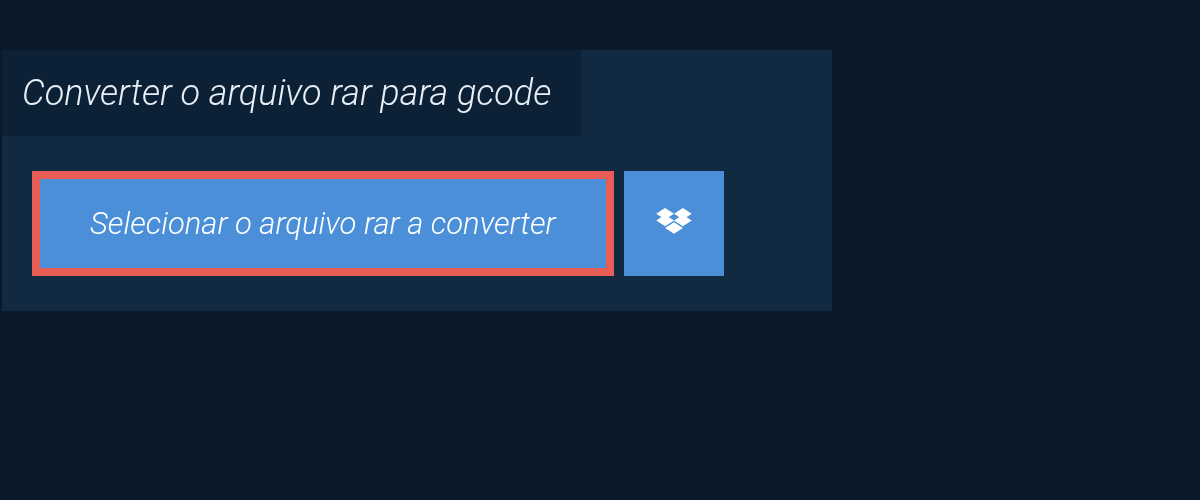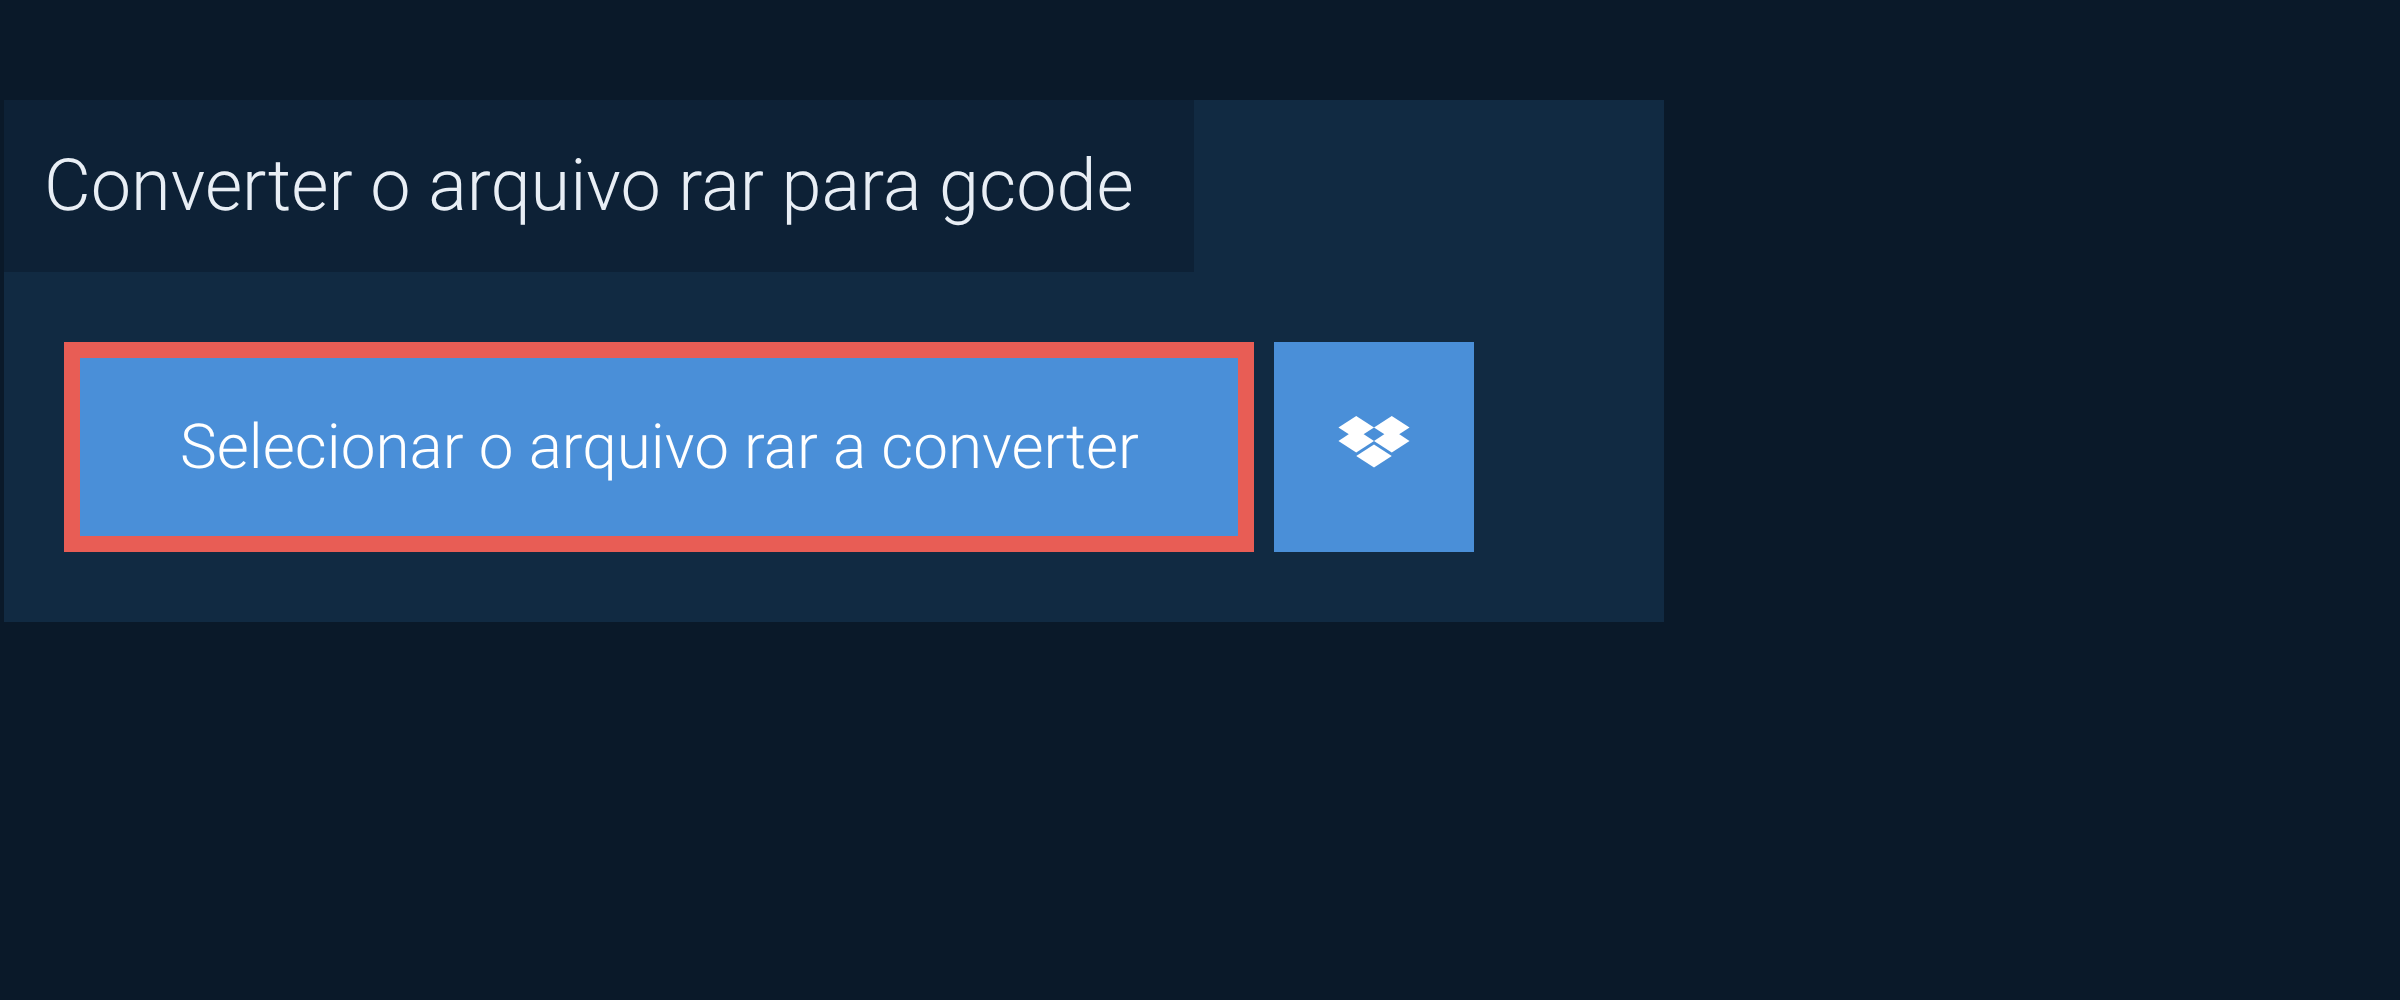--- a/index.html
+++ b/index.html
@@ -13,20 +13,21 @@
       background-color: #0a1929;
       font-family: -apple-system, BlinkMacSystemFont, "Segoe UI", Roboto, Helvetica, Arial, sans-serif;
       overflow: hidden;
     }
     .panel {
       background-color: #112a42;
       width: 830px;
       margin-top: 50px;
       margin-left: 2px;
       padding-bottom: 35px;
+      font-style: italic;
     }
     .title-tab {
       background-color: #0d2136;
       display: inline-block;
       padding: 22px 30px 22px 20px;
       color: #e8eef5;
       font-size: 36px;
       font-weight: 300;
     }
     .button-row {

